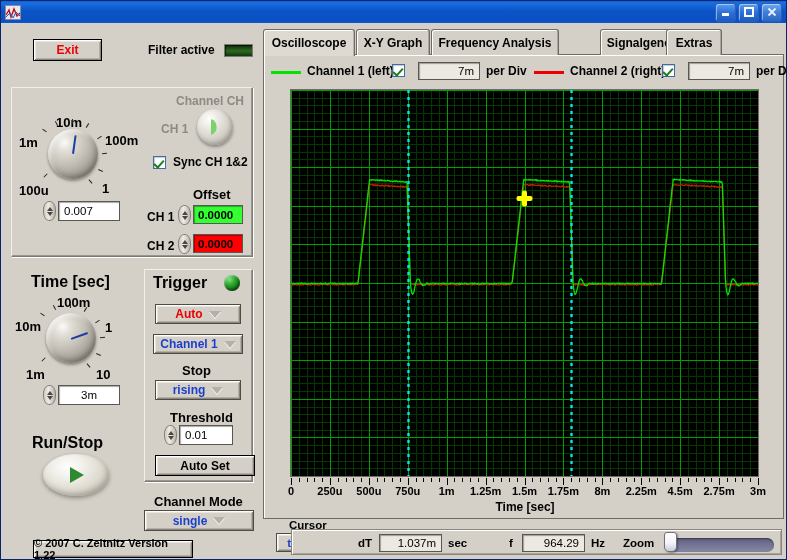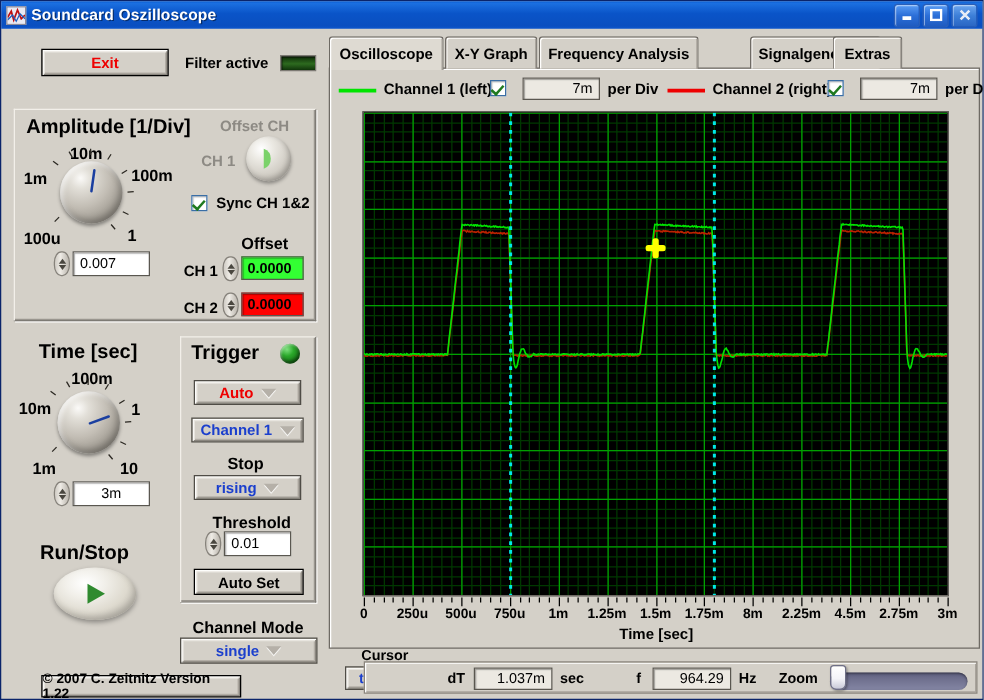--- a/index.html
+++ b/index.html
@@ -196,51 +196,49 @@
 <div id="app">
 
   <div id="titlebar">
     <div class="tb-icon">
       <svg width="14" height="13" viewBox="0 0 14 13">
         <rect width="14" height="13" fill="#e9e9f2"></rect>
         <path d="M0 8 L3 3 L5 10 L8 2 L11 9 L14 6" stroke="#c01010" fill="none" stroke-width="1.4"></path>
         <path d="M0 10 L4 6 L7 11 L10 5 L14 9" stroke="#1b5fc0" fill="none" stroke-width="1"></path>
       </svg>
     </div>
-    <span class="tb-title">Soundcard Oszilloscope</span>
     <div class="tb-btns">
       <div class="tb-btn">
         <svg width="10" height="10">
             <rect x="1" y="6" width="7" height="3" fill="#fff"></rect>
           </svg>
       </div>
       <div class="tb-btn">
         <svg width="10" height="10">
             <rect x="1" y="1" width="8" height="8" fill="none" stroke="#fff" stroke-width="2"></rect>
           </svg>
       </div>
       <div class="tb-btn close">
         <svg width="10" height="10">
             <path d="M1.5 1.5 L8.5 8.5 M8.5 1.5 L1.5 8.5" stroke="#e7ecf6" stroke-width="2"></path>
           </svg>
       </div>
     </div>
   </div>
 
-  <div class="btn3d" style="left:32px; top:38px; width:102px; height:22px;">
+  <div class="btn3d" style="left:32px; top:38px; width:69px; height:22px;">
     <span style="color:#ee0000;">Exit</span>
   </div>
   <div class="lbl b" style="left:147px; top:42px;">Filter active</div>
   <div style="position:absolute; left:223px; top:43px; width:29px; height:13px;
               background:linear-gradient(to bottom,#0e2c08,#2d6a1f 55%,#11350b);
               border:1px solid #7d7a74; box-shadow:inset 1px 1px 1px rgba(0,0,0,.6);"></div>
 
   <div class="panelbox" style="left:10px; top:86px; width:242px; height:170px;"></div>
 
-  <div class="lbl" style="left:20px; top:92px; font-size:16px; font-weight:bold;">Amplitude [1/Div]</div>
 
   <div class="lbl b" style="left:55px; top:114px; font-size:13px;">10m</div>
   <div class="lbl b" style="left:18px; top:134px; font-size:13px;">1m</div>
   <div class="lbl b" style="left:104px; top:132px; font-size:13px;">100m</div>
   <div class="lbl b" style="left:18px; top:182px; font-size:13px;">100u</div>
   <div class="lbl b" style="left:101px; top:180px; font-size:13px;">1</div>
 
   <div class="knob" style="left:47px; top:128px; width:50px; height:50px;">
     <div class="body"></div>
     <div class="ptr" style="left:24px; top:6px; height:19px; transform:rotate(8deg);"></div>
@@ -255,21 +253,21 @@
   <div class="tick" style="left:99px; top:167px; transform:rotate(115deg);"></div>
   <div class="tick" style="left:89px; top:178px; transform:rotate(140deg);"></div>
   <div class="tick" style="left:44px; top:172px; transform:rotate(225deg);"></div>
 
   <div class="spin" style="left:42px; top:200px;">
     <i class="u"></i>
       <i class="d"></i>
   </div>
   <div class="entry" style="left:57px; top:200px; width:62px; height:20px; justify-content:flex-start; padding-left:5px;">0.007</div>
 
-  <div class="lbl b gray" style="left:175px; top:93px;">Offset CH</div>
+  <div class="lbl b gray" style="left:175px; top:93px;">Channel CH</div>
   <div class="lbl b gray" style="left:160px; top:121px;">CH 1</div>
   <div class="rbtn" style="left:196px; top:108px; width:36px; height:36px;">
     <svg width="20" height="20" viewBox="0 0 20 20">
       <path d="M6 2 A8.5 8.5 0 0 1 6 18 Z" fill="#7bd26a"></path>
     </svg>
   </div>
 
   <div class="cbx" style="left:152px; top:155px;"></div>
   <div class="lbl b" style="left:172px; top:154px;">Sync CH 1&amp;2</div>
 
@@ -333,21 +331,21 @@
   <div class="combo" style="left:154px; top:379px; width:86px; height:20px;">
     <span style="color:#1b3fcd;">rising</span>
     <span class="caret"></span>
   </div>
   <div class="lbl b" style="left:169px; top:409px; font-size:13px;">Threshold</div>
   <div class="spin" style="left:163px; top:424px;">
     <i class="u"></i>
       <i class="d"></i>
   </div>
   <div class="entry" style="left:178px; top:424px; width:54px; height:20px; justify-content:flex-start; padding-left:5px;">0.01</div>
-  <div class="btn3d" style="left:154px; top:454px; width:88px; height:21px;">
+  <div class="btn3d" style="left:154px; top:454px; width:100px; height:21px;">
     <span>Auto Set</span>
   </div>
 
   <div class="lbl" style="left:31px; top:433px; font-size:16px; font-weight:bold;">Run/Stop</div>
   <div class="runstop" style="left:42px; top:453px; width:66px; height:42px;">
     <svg width="22" height="22" viewBox="0 0 22 22">
       <path d="M5 3 L19 11 L5 19 Z" fill="#2f8a2f"></path>
     </svg>
   </div>
 

